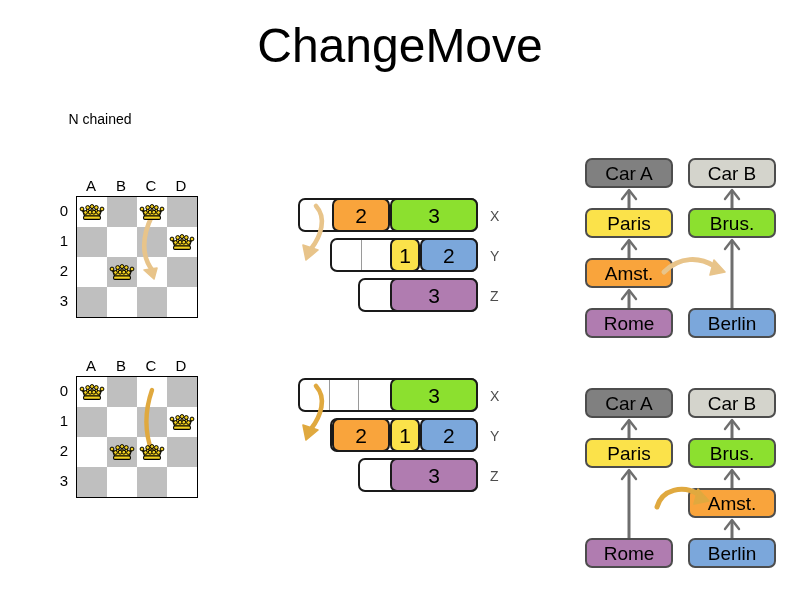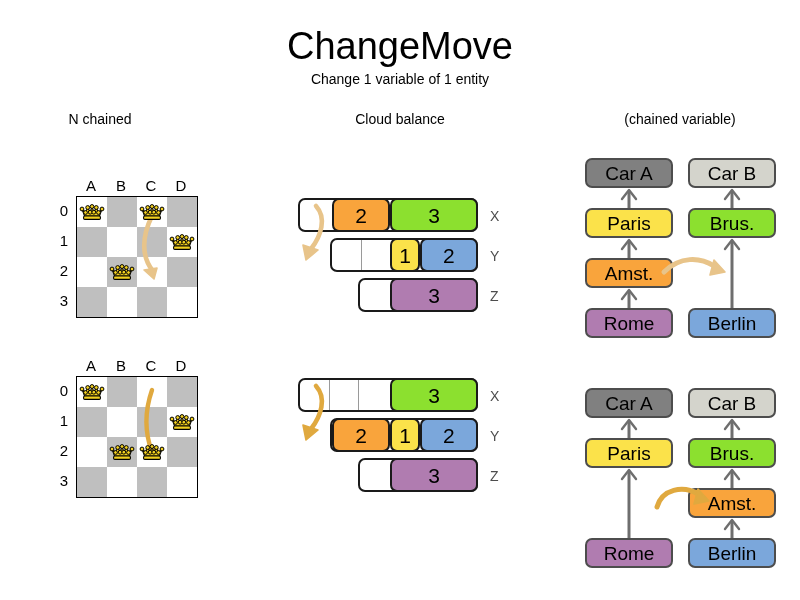--- a/index.html
+++ b/index.html
@@ -11,21 +11,21 @@
     overflow: hidden;
   }
   #root { position: relative; width: 800px; height: 600px; }
 
   .abs { position: absolute; }
 
   
   #title {
     left: 0; top: 24px; width: 800px;
     text-align: center;
-    font-size: 38px;
+    font-size: 48px;
     line-height: 44px;
     font-weight: normal;
     letter-spacing: 0px;
   }
   #subtitle {
     left: 0; top: 70px; width: 800px;
     text-align: center;
     font-size: 14px;
     line-height: 18px;
   }
@@ -138,26 +138,23 @@
     color: #000000;
   }
   .vrp-arrow { position: absolute; left:0; top:0; width:200px; height:210px; pointer-events:none; }
 </style>
 </head>
 <body>
 
 <div id="root">
 
   <div class="abs" id="title">ChangeMove</div>
-  <div class="abs" id="subtitle">Change 1 variable of 1 entity</div>
 
   <div class="abs section-header" id="hdr-nqueens">N chained</div>
-  <div class="abs section-header" id="hdr-cloud">Cloud balance</div>
   <div class="abs section-header" id="hdr-vrp">
-    <div>(chained variable)</div>
   </div>
 
   <div class="abs board-wrap" id="board-before" style="left:30px; top:178px;">
       <div class="col-label" style="left: 46px;">A</div>
       <div class="col-label" style="left: 76px;">B</div>
       <div class="col-label" style="left: 106px;">C</div>
       <div class="col-label" style="left: 136px;">D</div>
       <div class="board">
         <div class="cell light" style="left: 0px; top: 0px;"></div>
         <div class="cell dark" style="left: 30px; top: 0px;"></div>

